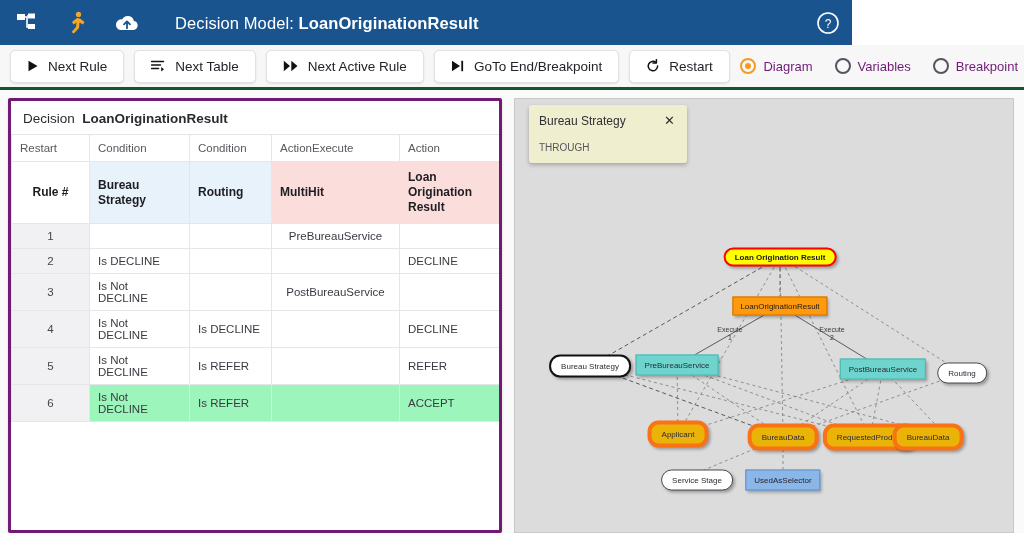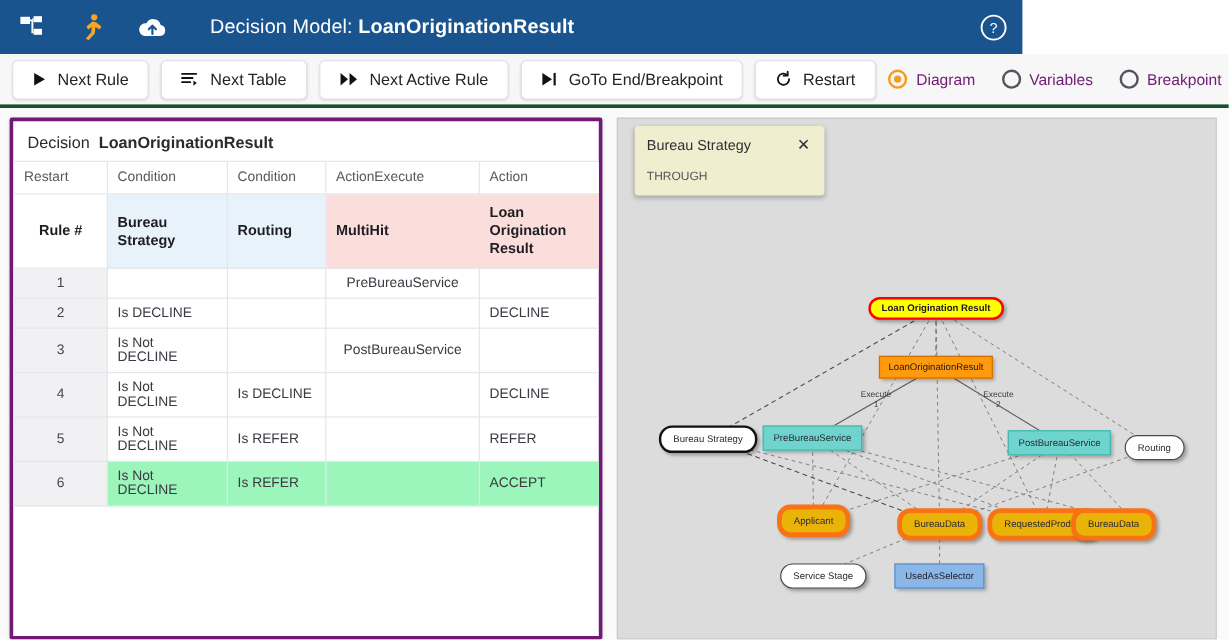--- a/index.html
+++ b/index.html
@@ -355,21 +355,21 @@
           <div class="node n-goal" style="left: 265px; top: 158px;">Loan Origination Result</div>
           <div class="node n-rect-orange" style="left: 265px; top: 207px;">LoanOriginationResult</div>
           <div class="node n-pill-white bold" style="left: 75px; top: 267px;">Bureau Strategy</div>
           <div class="node n-rect-teal" style="left: 162px; top: 266px;">PreBureauService</div>
           <div class="node n-rect-teal" style="left: 368px; top: 270px;">PostBureauService</div>
           <div class="node n-pill-white" style="left: 447px; top: 274px;">Routing</div>
           <div class="node n-pill-pink" style="left: 163px; top: 335px;">Applicant</div>
           <div class="node n-pill-pink" style="left: 268px; top: 338px;">BureauData</div>
           <div class="node n-pill-pink" style="left: 355px; top: 338px;">RequestedProduct</div>
           <div class="node n-pill-pink" style="left: 413px; top: 338px;">BureauData</div>
-          <div class="node n-pill-white" style="left: 171px; top: 381px;">Service Stage</div>
+          <div class="node n-pill-white" style="left: 182px; top: 381px;">Service Stage</div>
           <div class="node n-rect-blue" style="left: 268px; top: 381px;">UsedAsSelector</div>
         </div>
       <div id="edge-label-layer">
           <div class="edge-label" style="left: 215px; top: 235px;">Execute
 1</div>
           <div class="edge-label" style="left: 317px; top: 235px;">Execute
 2</div>
         </div>
     </div>
   </div>

